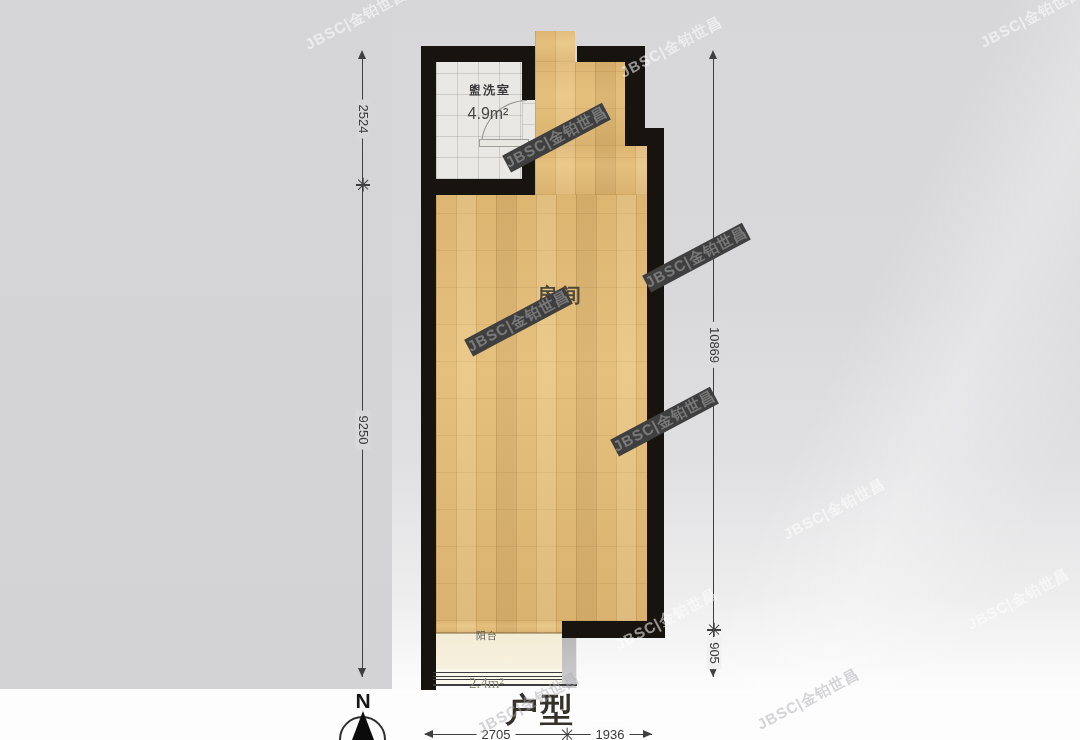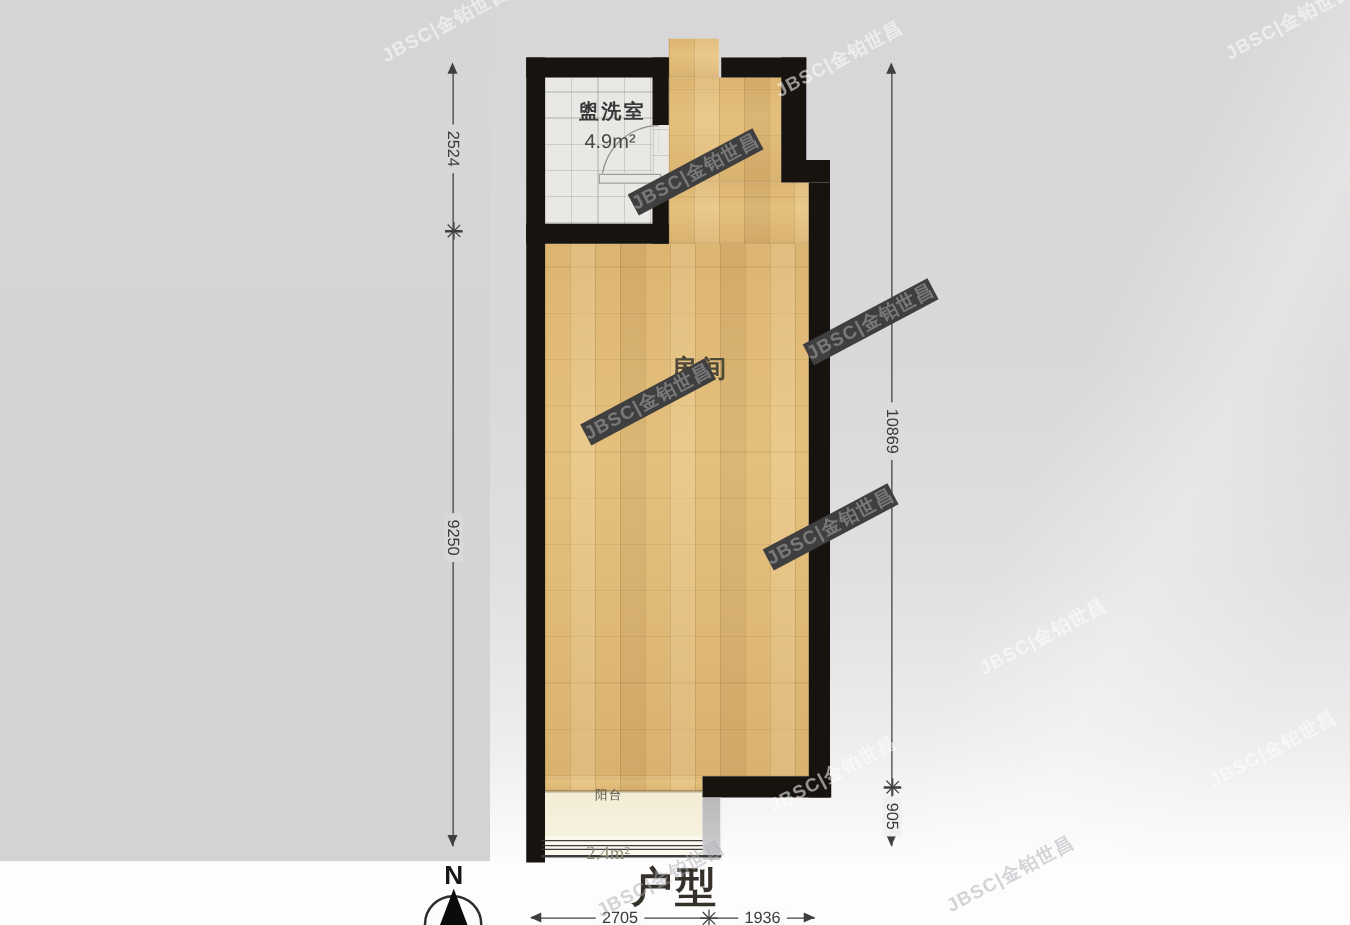--- a/index.html
+++ b/index.html
@@ -49,21 +49,21 @@
   .star{width:14px;height:14px;transform:translate(-7px,-7px);}
   .star i{left:0;top:6.3px;width:14px;height:1.4px;background:#3f3f3f;display:block;}
   .star i:nth-child(2){transform:rotate(45deg);}
   .star i:nth-child(3){transform:rotate(90deg);}
   .star i:nth-child(4){transform:rotate(135deg);}
   .dim-label{font-size:13px;color:#3b3b3b;line-height:1;padding:1px 5px;white-space:nowrap;}
   .dim-label.vert{transform:translate(-50%,-50%) rotate(90deg);}
   .dim-label.horz{transform:translate(-50%,-50%);}
   
   .room-name{color:#3a3a3a;white-space:nowrap;}
-  .washroom-name{left:490px;top:90px;transform:translate(-50%,-50%);font-size:16px;font-weight:700;letter-spacing:2px;color:#38383a;}
+  .washroom-name{left:490px;top:90px;transform:translate(-50%,-50%);font-size:12px;font-weight:700;letter-spacing:2px;color:#38383a;}
   .washroom-area{left:488px;top:114px;transform:translate(-50%,-50%);font-size:16px;color:#474747;}
   .mainroom-name{left:561px;top:295px;transform:translate(-50%,-50%);font-size:20px;font-weight:600;letter-spacing:4px;color:#4e4839;}
   .balcony-name{left:476px;top:629px;font-size:10px;color:#55514a;letter-spacing:1px;}
   .balcony-area{left:469px;top:675px;font-size:15px;color:#8f8977;font-family:Liberation Serif, serif;}
   .plan-title{left:505px;top:649px;font-size:33px;font-weight:700;letter-spacing:2px;color:#35312a;white-space:nowrap;margin-top:39px;}
   
   .compass-circle{left:339px;top:716px;width:47px;height:47px;border:2px solid #2e2e2e;border-radius:50%;background:#fcfcfd;}
   .compass-needle{left:352px;top:711px;width:0;height:0;border-left:11px solid transparent;border-right:11px solid transparent;border-bottom:29px solid #0b0b0b;}
   .compass-n{left:363px;top:701px;transform:translate(-50%,-50%);font-size:21px;font-weight:700;color:#161616;}
   

